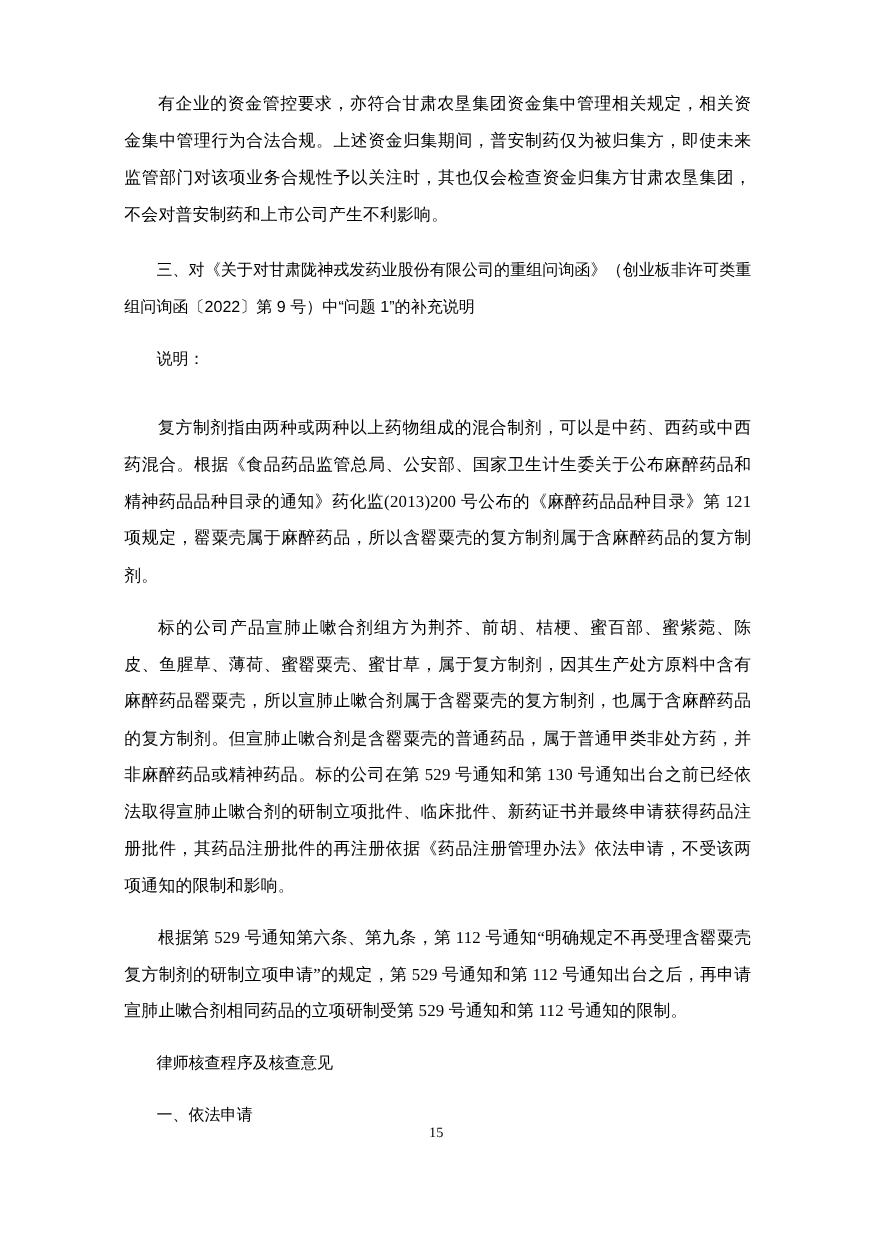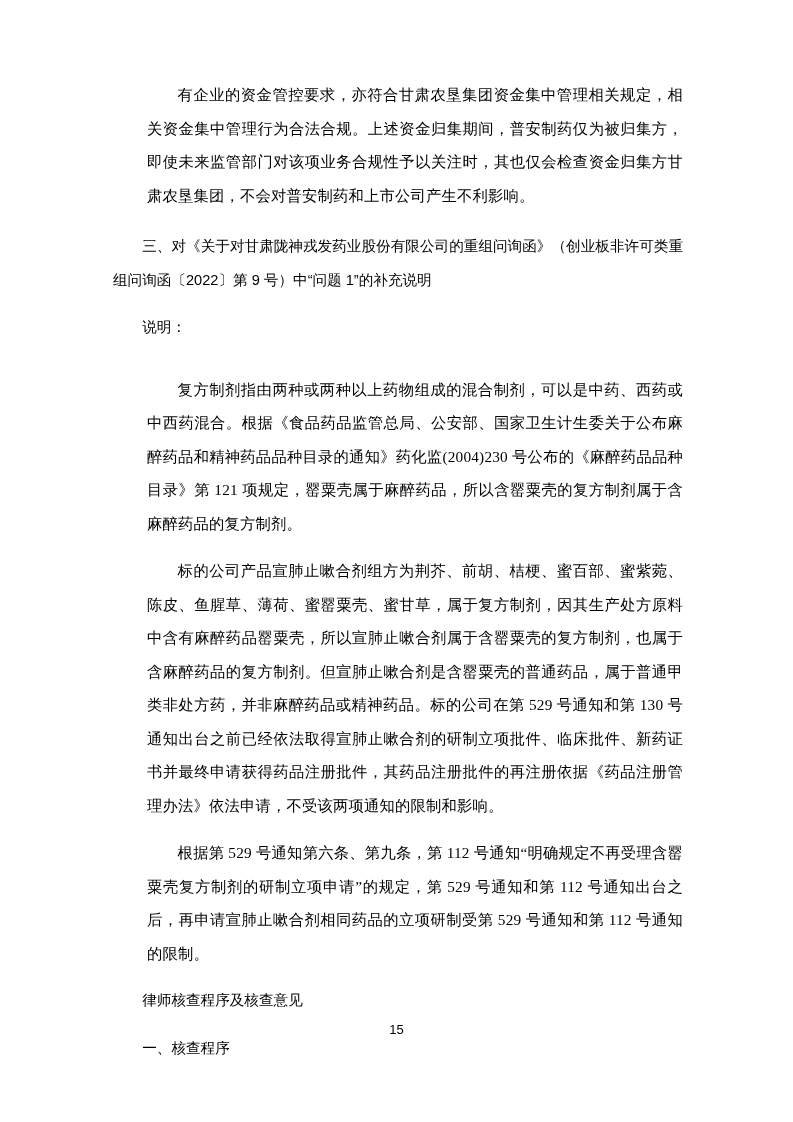--- a/index.html
+++ b/index.html
@@ -29,40 +29,39 @@
     margin: 0;
     font-size: 15.3px;
     line-height: 33.5px;
     color: #000000;
     text-align: justify;
     text-justify: inter-ideograph;
     letter-spacing: 0.2px;
   }
   .body-indent {
     text-indent: 2em;
-    margin-left: 34px;
   }
   .heading-sans {
     font-family: "Liberation Sans", "DejaVu Sans", sans-serif;
     font-weight: normal;
     text-indent: 2em;
     font-size: 14.6px;
     line-height: 33.5px;
     letter-spacing: 0px;
   }
   .gap-sm { height: 14px; }
   .gap-md { height: 18px; }
   .page-number {
     position: absolute;
     left: 0;
     right: 0;
     top: 1022px;
     text-align: center;
     font-size: 13px;
-    font-family: Liberation Sans, sans-serif;
+    font-family: Liberation Serif, serif;
     color: #000000;
   }
 </style>
 </head>
 <body>
 
 <div class="page">
   <div class="content">
 
     <p class="body-indent">有企业的资金管控要求，亦符合甘肃农垦集团资金集中管理相关规定，相关资金集中管理行为合法合规。上述资金归集期间，普安制药仅为被归集方，即使未来监管部门对该项业务合规性予以关注时，其也仅会检查资金归集方甘肃农垦集团，不会对普安制药和上市公司产生不利影响。</p>
@@ -73,34 +72,34 @@
 
     <div class="gap-sm"></div>
 
     <p class="heading-sans">说明：</p>
 
     <div class="gap-sm"></div>
 
 
     <div class="gap-sm"></div>
 
-    <p class="body-indent">复方制剂指由两种或两种以上药物组成的混合制剂，可以是中药、西药或中西药混合。根据《食品药品监管总局、公安部、国家卫生计生委关于公布麻醉药品和精神药品品种目录的通知》药化监(2004)230 号公布的《麻醉药品品种目录》第 121 项规定，罂粟壳属于麻醉药品，所以含罂粟壳的复方制剂属于含麻醉药品的复方制剂。</p>
+    <p class="body-indent">复方制剂指由两种或两种以上药物组成的混合制剂，可以是中药、西药或中西药混合。根据《食品药品监管总局、公安部、国家卫生计生委关于公布麻醉药品和精神药品品种目录的通知》药化监(2013)200 号公布的《麻醉药品品种目录》第 121 项规定，罂粟壳属于麻醉药品，所以含罂粟壳的复方制剂属于含麻醉药品的复方制剂。</p>
 
     <div class="gap-sm"></div>
 
     <p class="body-indent">标的公司产品宣肺止嗽合剂组方为荆芥、前胡、桔梗、蜜百部、蜜紫菀、陈皮、鱼腥草、薄荷、蜜罂粟壳、蜜甘草，属于复方制剂，因其生产处方原料中含有麻醉药品罂粟壳，所以宣肺止嗽合剂属于含罂粟壳的复方制剂，也属于含麻醉药品的复方制剂。但宣肺止嗽合剂是含罂粟壳的普通药品，属于普通甲类非处方药，并非麻醉药品或精神药品。标的公司在第 529 号通知和第 130 号通知出台之前已经依法取得宣肺止嗽合剂的研制立项批件、临床批件、新药证书并最终申请获得药品注册批件，其药品注册批件的再注册依据《药品注册管理办法》依法申请，不受该两项通知的限制和影响。</p>
 
     <div class="gap-sm"></div>
 
     <p class="body-indent">根据第 529 号通知第六条、第九条，第 112 号通知“明确规定不再受理含罂粟壳复方制剂的研制立项申请”的规定，第 529 号通知和第 112 号通知出台之后，再申请宣肺止嗽合剂相同药品的立项研制受第 529 号通知和第 112 号通知的限制。</p>
 
     <div class="gap-sm"></div>
 
     <p class="heading-sans">律师核查程序及核查意见</p>
 
     <div class="gap-sm"></div>
 
-    <p class="heading-sans">一、核查程序</p>
+    <p class="heading-sans">一、依法申请</p>
 
   </div>
 
   <div class="page-number">15</div>
 </div>
 
 </body></html>

